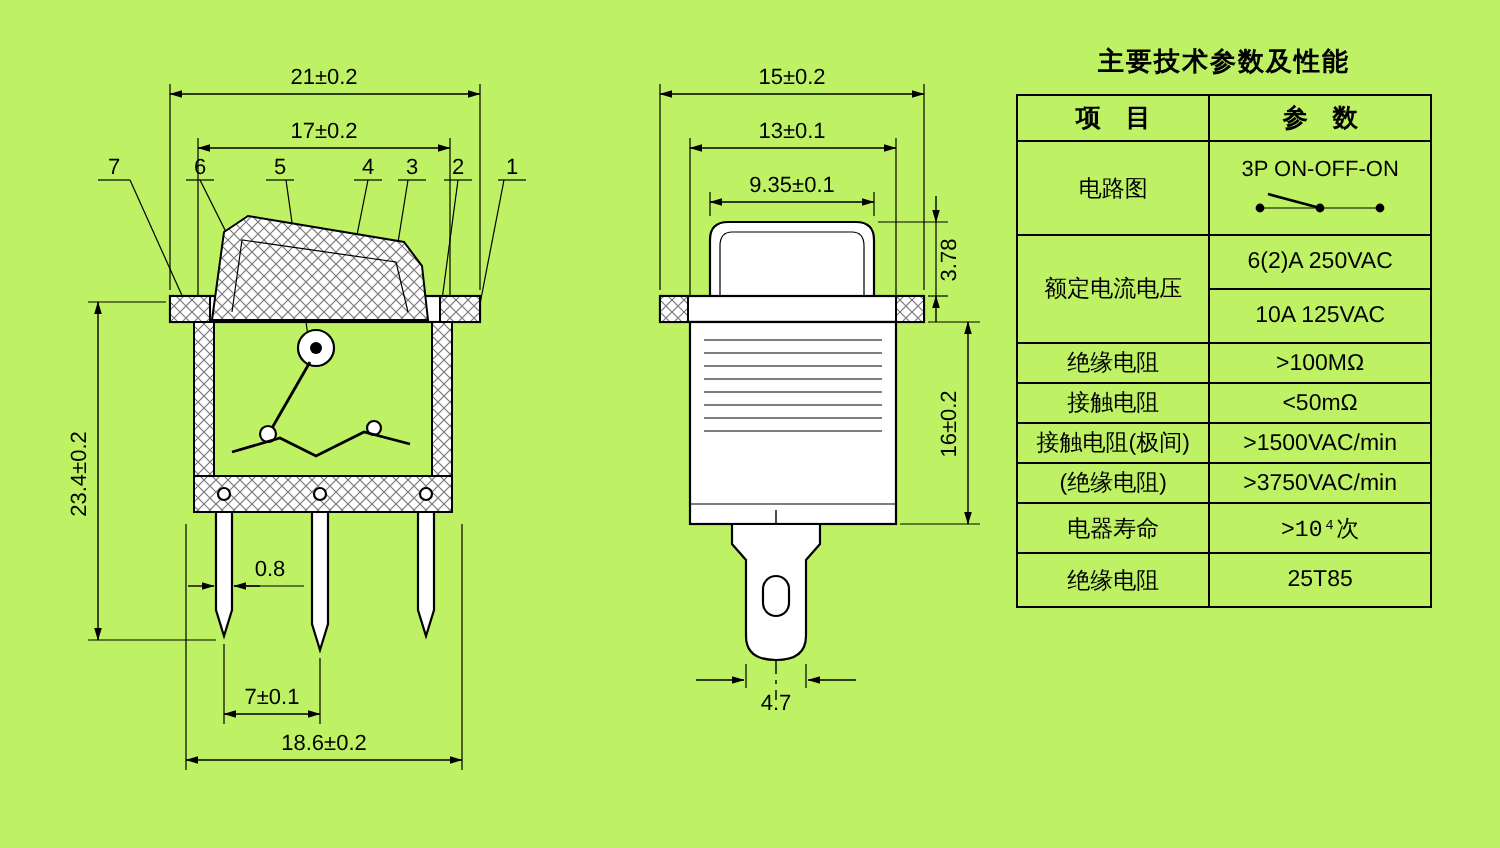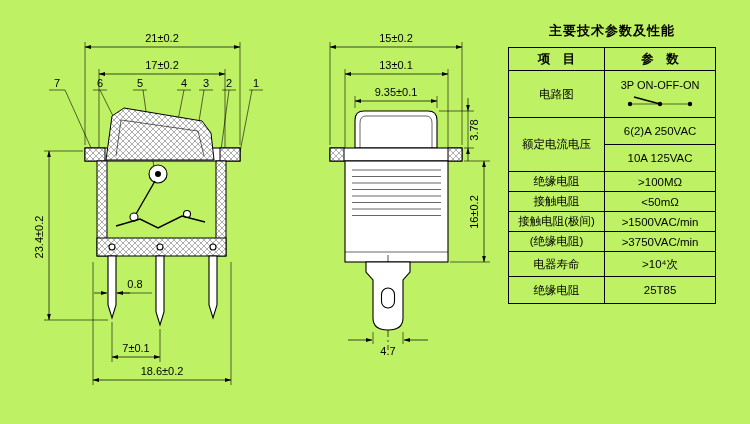--- a/index.html
+++ b/index.html
@@ -16,21 +16,21 @@
 
   .spec{position:absolute;left:508px;top:22px;width:208px;}
   .spec-title{text-align:center;font-size:13px;font-weight:bold;letter-spacing:1px;margin-bottom:7px;}
   .spec table{border-collapse:collapse;width:100%;table-layout:fixed;border-radius:14px;}
   .spec td,.spec th{border:1px solid #000;font-size:11.5px;text-align:center;vertical-align:middle;padding:1px 1px;overflow:hidden;white-space:nowrap;}
   .spec th{font-size:12.5px;font-weight:bold;height:20px;}
   .col-item{width:45%;}
   .row-circuit td{height:44px;}
   .row-rating td{height:24px;}
   .row-mid td{height:17px;text-align:center;}
-  .row-life td{height:22px;}
+  .row-life td{height:22px;font-family:Liberation Mono, monospace;}
   .row-temp td{height:24px;}
   .circuit-cell{display:flex;flex-direction:column;align-items:center;justify-content:center;gap:3px;}
   .circuit-cell .cv{font-size:11px;}
 </style>
 </head>
 <body>
 
 <div class="sheet">
 
   <svg width="525" height="424" viewBox="0 0 525 424">

